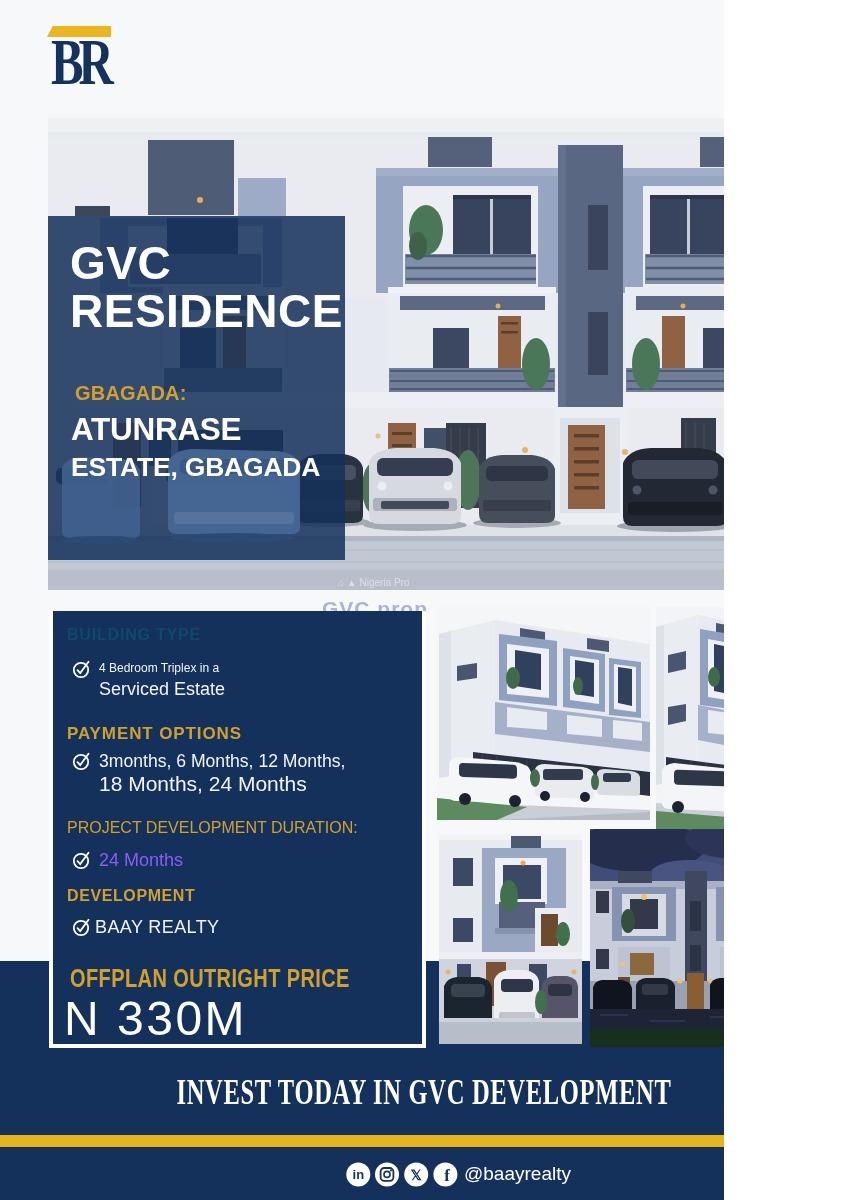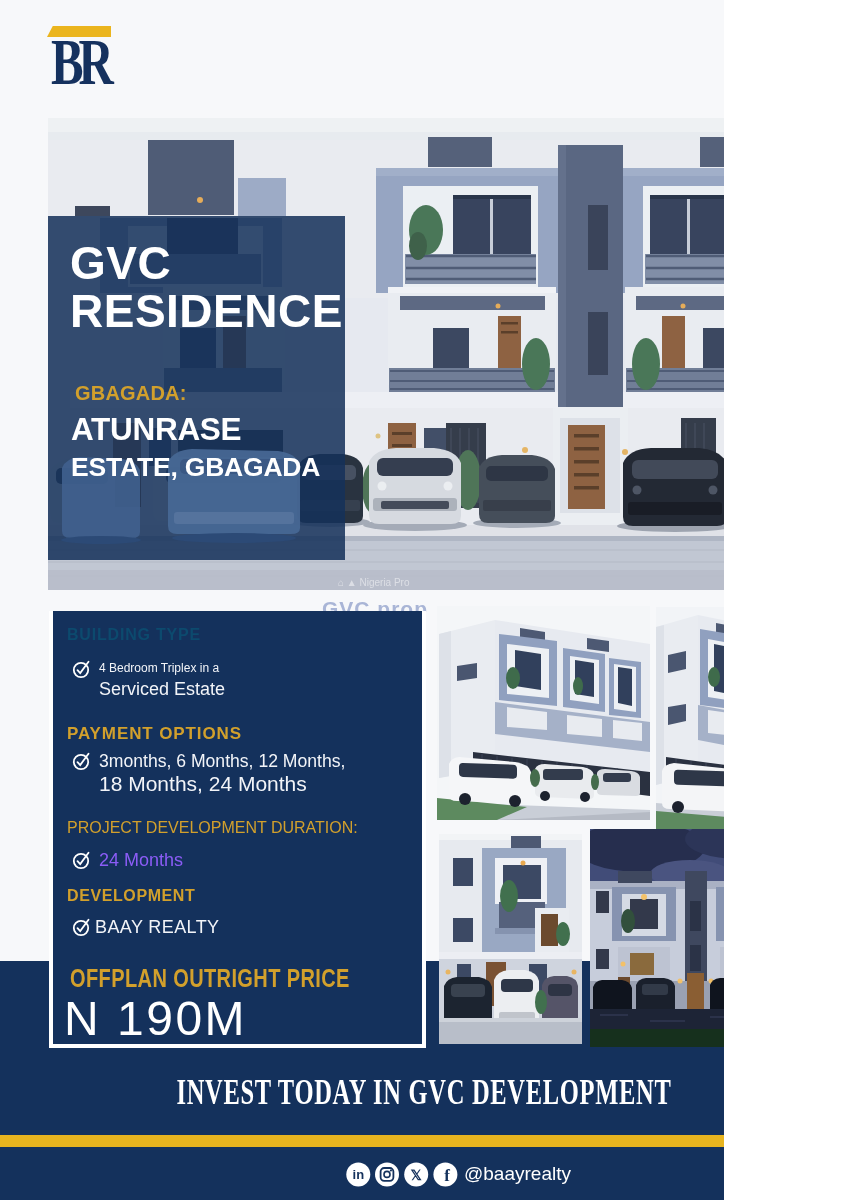--- a/index.html
+++ b/index.html
@@ -298,21 +298,21 @@
 
   <svg class="abs" style="left:72px;top:918px;" width="19" height="19" viewBox="0 0 19 19">
       <circle cx="9" cy="10" r="7.2" fill="none" stroke="#fff" stroke-width="1.8"></circle>
       <path d="M5.5 10.2 L8.2 13 L16.5 1.8" fill="none" stroke="#fff" stroke-width="1.8" stroke-linecap="round"></path>
     </svg>
 
   <div class="abs" style="left:95px;top:917px;color:#f2f4f8;font-size:18px;letter-spacing:0.4px;text-align:right;">BAAY REALTY</div>
 
   <div id="offplan" class="abs" style="left:70px;top:963px;color:#d2a02c;font-weight:bold;font-size:26px;letter-spacing:0.5px;transform:scaleX(0.77);transform-origin:left top;white-space:nowrap;">OFFPLAN OUTRIGHT PRICE</div>
 
-  <div id="price" class="abs" style="left:64px;top:991px;color:#fff;font-size:48px;letter-spacing:2.5px;">N 190M</div>
+  <div id="price" class="abs" style="left:64px;top:991px;color:#fff;font-size:48px;letter-spacing:2.5px;">N 330M</div>
 
   <div class="abs" style="left:437px;top:606px;width:213px;height:214px;">
   <svg width="213" height="214" viewBox="0 0 213 214">
     <rect width="213" height="214" fill="#f4f6f8"></rect>
 
     <polygon points="2,28 58,14 58,160 2,172" fill="#e9ecf1"></polygon>
     <polygon points="2,28 14,25 14,170 2,172" fill="#dde1e8"></polygon>
 
     <polygon points="58,14 213,38 213,168 58,160" fill="#e7eaf0"></polygon>
 

